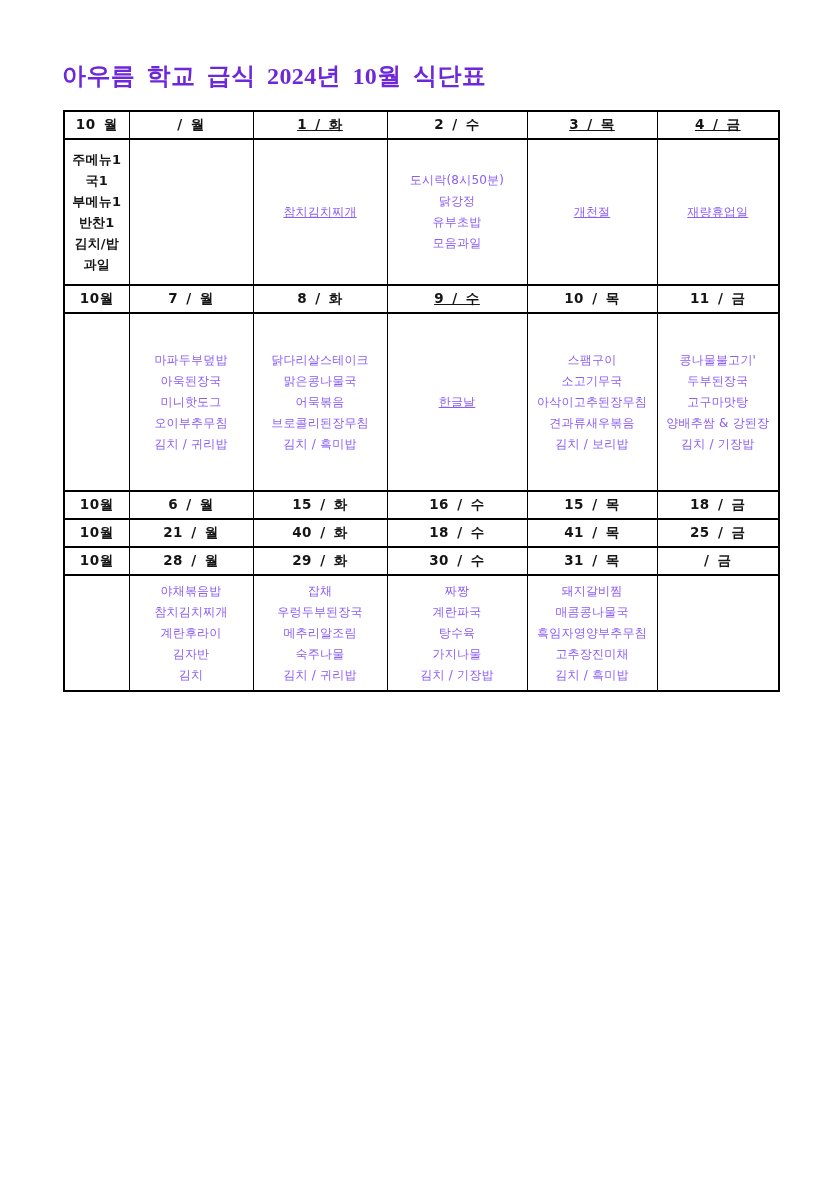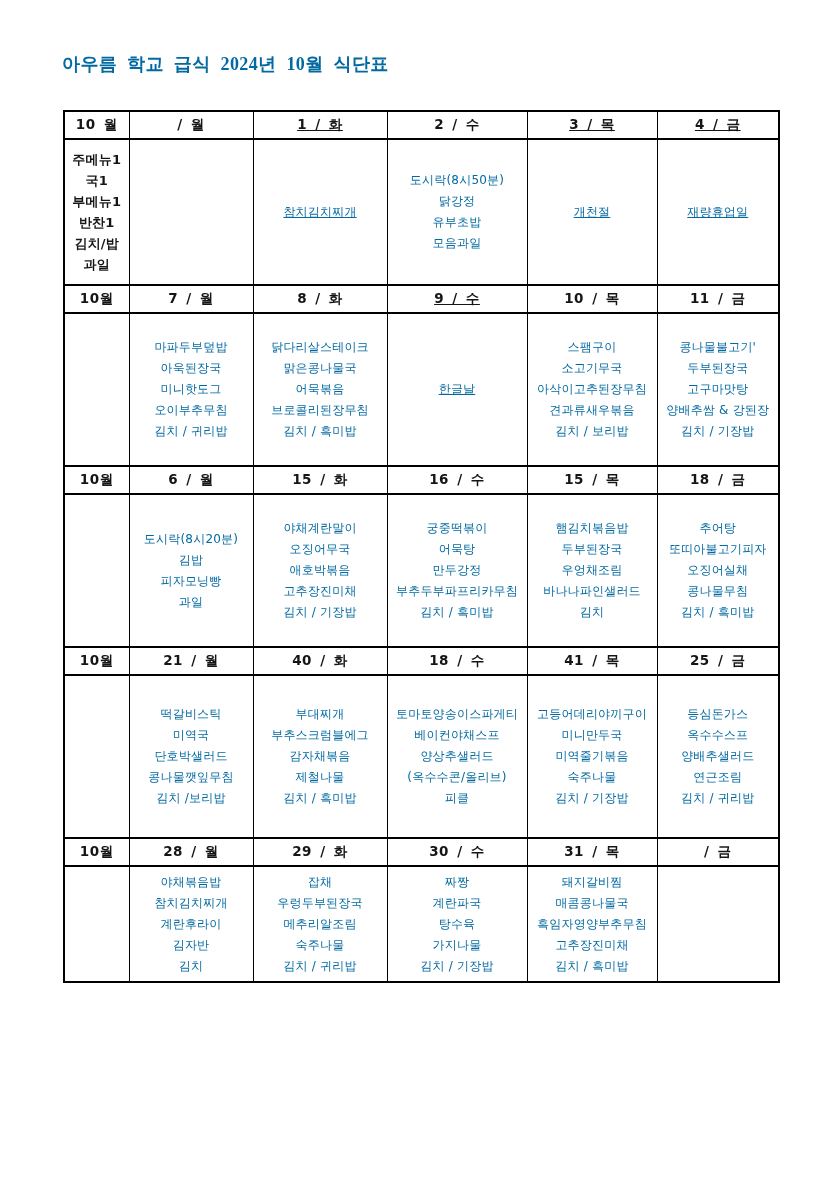--- a/index.html
+++ b/index.html
@@ -5,25 +5,25 @@
   * { box-sizing: border-box; }
   html, body { margin: 0; padding: 0; }
   body {
     width: 835px; height: 1181px;
     background: #ffffff;
     position: relative;
     font-family: "DejaVu Sans", "Liberation Sans", sans-serif;
     color: #1d1d1d;
   }
   .title {
-    position: absolute; left: 62px; top: 52px;
+    position: absolute; left: 62px; top: 60px;
     font-family: "Liberation Serif", "DejaVu Serif", serif;
-    font-size: 18px; font-weight: 700;
+    font-size: 24px; font-weight: 700;
     letter-spacing: 0.4px; word-spacing: 5px;
-    color: #0369a1;
+    color: #6d28d9;
   }
   table.menu-table {
     position: absolute; left: 63px; top: 110px;
     border-collapse: collapse; table-layout: fixed;
     border-left: 2px solid #000; border-right: 2px solid #000;
   }
   .menu-table td {
     border: 1px solid #000;
     border-top-width: 2px; border-bottom-width: 2px;
     text-align: center; vertical-align: middle;
@@ -32,27 +32,27 @@
   tr.hdr td {
     height: 28px;
     font-weight: 700; font-size: 13.5px;
     letter-spacing: 0.5px; word-spacing: 3px;
     color: #151515;
   }
   tr.cnt td {
     font-size: 12px; line-height: 21px;
     letter-spacing: 0.2px;
     white-space: pre-line;
-    color: #0369a1;
+    color: #8b5cf6;
   }
   tr.cnt td.mlabel {
     font-weight: 700; font-size: 13px; line-height: 21px; color: #151515;
   }
   tr.h1 td { height: 146px; }
-  tr.h2 td { height: 153px; }
+  tr.h2 td { height: 178px; }
   tr.h3 td { height: 153px; }
   tr.h4 td { height: 163px; }
   tr.h5 td { height: 116px; }
   .red { color: var(--accent-red, #ff0000); text-decoration: underline; }
 </style>
 </head>
 <body>
 
 <div class="title">아우름 학교 급식 2024년 10월 식단표</div>
 
@@ -126,83 +126,28 @@
   </tr>
 
   <tr class="hdr">
     <td>10월</td>
     <td>6 / 월</td>
     <td>15 / 화</td>
     <td>16 / 수</td>
     <td>15 / 목</td>
     <td>18 / 금</td>
   </tr>
-  <tr class="cnt h3">
-    <td class="mlabel"></td>
-    <td>도시락(8시20분)
-김밥
-피자모닝빵
-과일</td>
-    <td>야채계란말이
-오징어무국
-애호박볶음
-고추장진미채
-김치 / 기장밥</td>
-    <td>궁중떡볶이
-어묵탕
-만두강정
-부추두부파프리카무침
-김치 / 흑미밥</td>
-    <td>햄김치볶음밥
-두부된장국
-우엉채조림
-바나나파인샐러드
-김치</td>
-    <td>추어탕
-또띠아불고기피자
-오징어실채
-콩나물무침
-김치 / 흑미밥</td>
-  </tr>
 
   <tr class="hdr">
     <td>10월</td>
     <td>21 / 월</td>
     <td>40 / 화</td>
     <td>18 / 수</td>
     <td>41 / 목</td>
     <td>25 / 금</td>
-  </tr>
-  <tr class="cnt h4">
-    <td class="mlabel"></td>
-    <td>떡갈비스틱
-미역국
-단호박샐러드
-콩나물깻잎무침
-김치 /보리밥</td>
-    <td>부대찌개
-부추스크럼블에그
-감자채볶음
-제철나물
-김치 / 흑미밥</td>
-    <td>토마토양송이스파게티
-베이컨야채스프
-양상추샐러드
-(옥수수콘/올리브)
-피클</td>
-    <td>고등어데리야끼구이
-미니만두국
-미역줄기볶음
-숙주나물
-김치 / 기장밥</td>
-    <td>등심돈가스
-옥수수스프
-양배추샐러드
-연근조림
-김치 / 귀리밥</td>
   </tr>
 
   <tr class="hdr">
     <td>10월</td>
     <td>28 / 월</td>
     <td>29 / 화</td>
     <td>30 / 수</td>
     <td>31 / 목</td>
     <td>/ 금</td>
   </tr>

